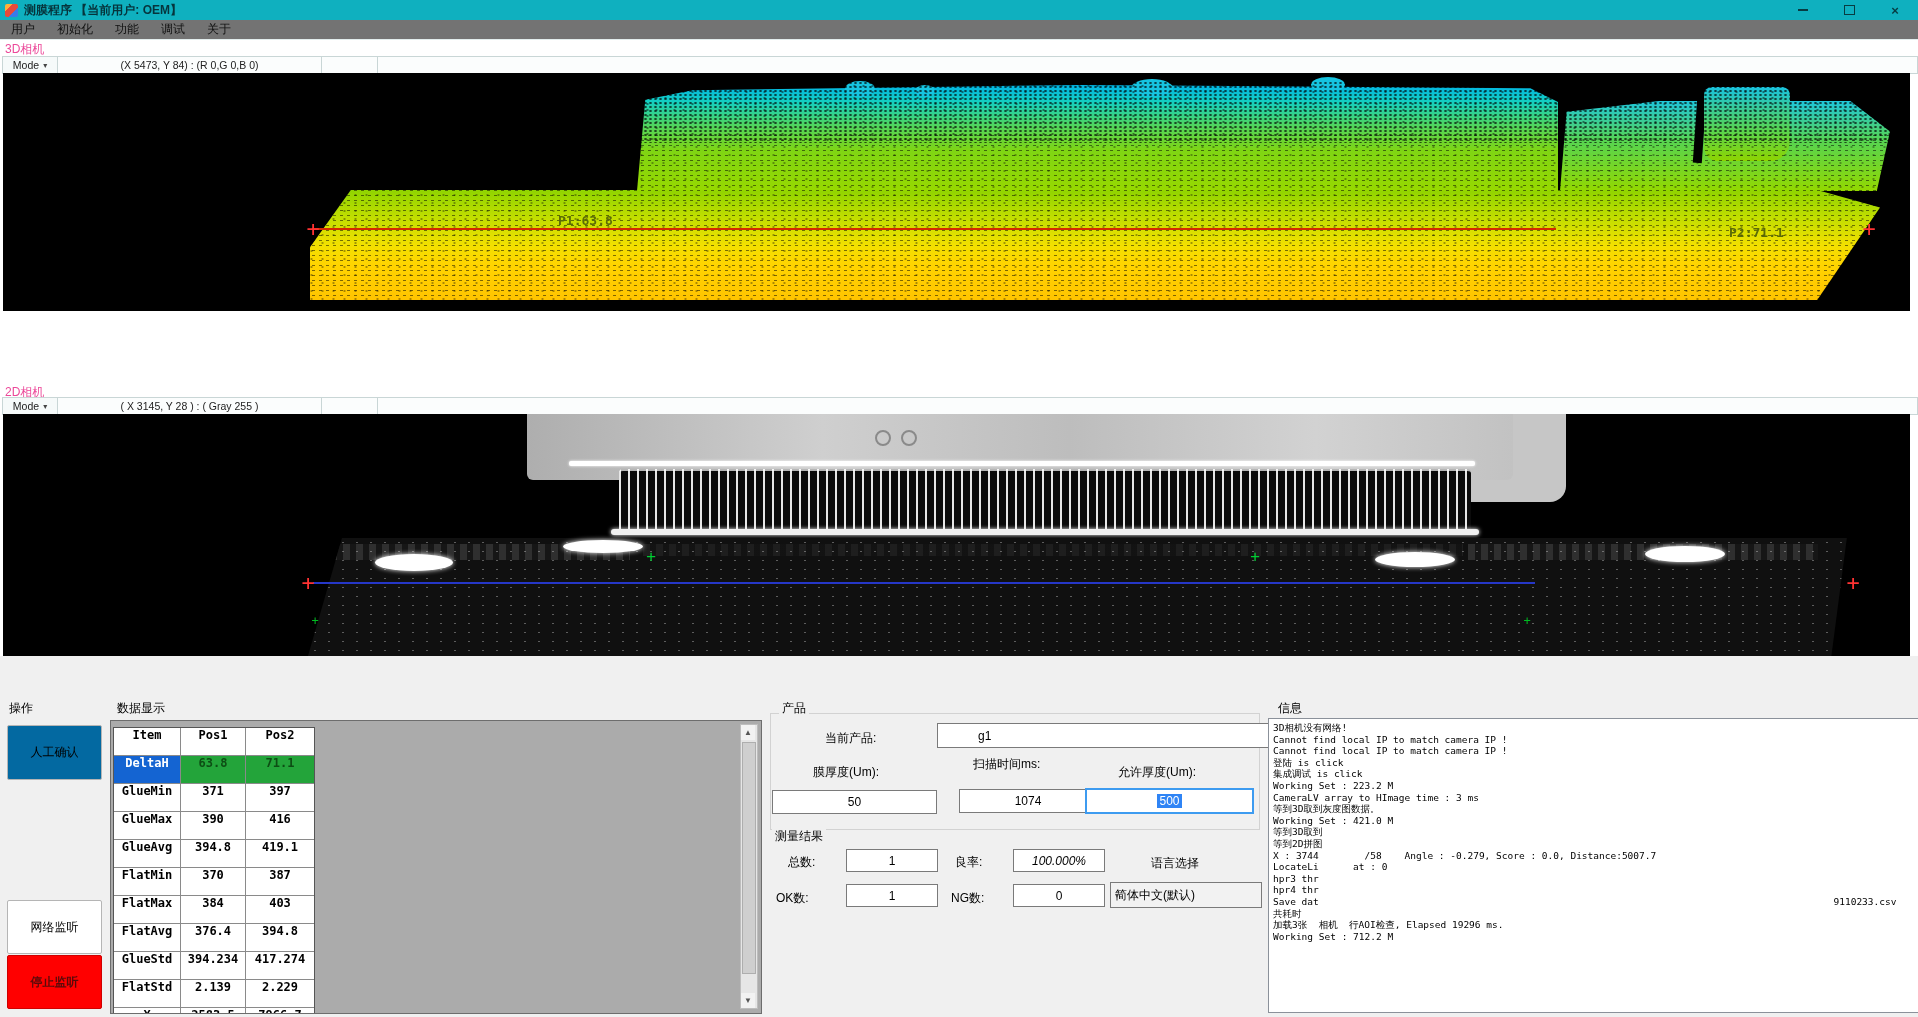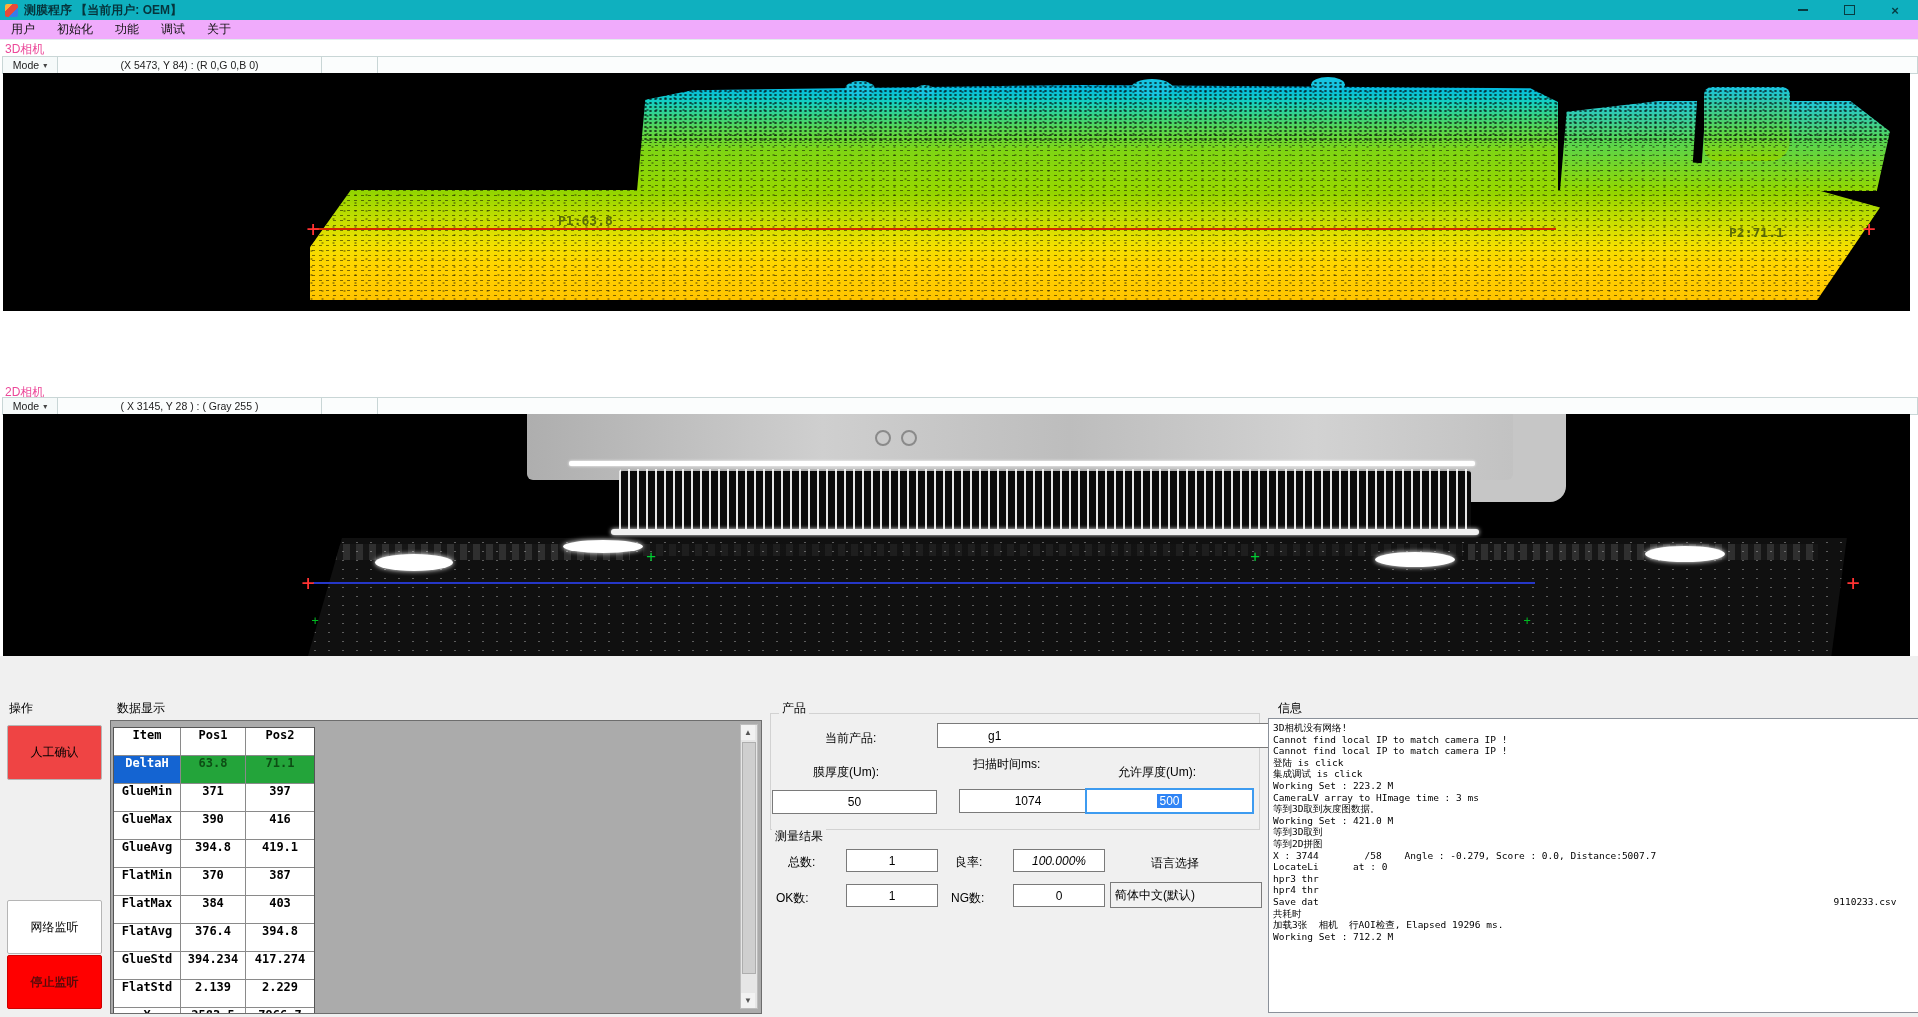--- a/index.html
+++ b/index.html
@@ -10,21 +10,21 @@
   .titlebar{left:0;top:0;width:1918px;height:20px;background:#0fb0bf;display:flex;align-items:center;
     color:#06343c;font-size:12px;font-weight:bold;}
   .app-icon{width:13px;height:13px;margin:0 6px 0 5px;border-radius:2px;
     background:linear-gradient(135deg,#ffb03a 0 30%,#e84a3a 30% 65%,#3a7be8 65%);}
   .win-controls{margin-left:auto;display:flex;height:100%;}
   .win-btn{width:46px;height:100%;display:flex;align-items:center;justify-content:center;color:#073c42;font-size:13px;}
   .glyph-min{width:10px;height:2px;background:#073c42;}
   .glyph-max{width:9px;height:8px;border:1px solid #073c42;}
 
   
-  .menubar{left:0;top:20px;width:1918px;height:19px;background:#f0abfc;display:flex;align-items:center;
+  .menubar{left:0;top:20px;width:1918px;height:19px;background:#737373;display:flex;align-items:center;
     font-size:12px;color:#111;border-bottom:1px solid #e2eded;}
   .menu-item{padding:1px 11px;}
 
   .section-label{font-size:12px;color:#ec4899;}
 
   
   .modebar{left:2px;width:1914px;height:16px;background:#fbfdfd;border:1px solid #c9d6d6;display:flex;
     font-size:10.5px;color:#222;align-items:stretch;}
   .mode-btn{width:54px;border-right:1px solid #c9d6d6;display:flex;align-items:center;justify-content:center;gap:4px;background:#f6fafa;}
   .mode-arrow{font-size:8px;color:#444;}
@@ -78,21 +78,21 @@
     clip-path:polygon(2.2% 0,99.6% 0,98.6% 100%,0 100%);}
   .pads{top:6px;height:16px;background-image:repeating-linear-gradient(90deg,#2f2f2f 0 7px,#161616 7px 13px);}
   .dots2d{inset:0;background-image:radial-gradient(rgba(255,255,255,.32) .8px,transparent 1.3px);background-size:14px 9px;}
   .blob-w{background:#fff;border-radius:50%;box-shadow:0 0 5px #fff;}
   .blueline2d{left:310px;top:168px;width:1222px;height:2px;background:#2637c8;}
 
   
   .bottom{left:0;top:656px;width:1918px;height:361px;background:#f0f0f0;}
   .bottom *{position:absolute;}
   .grp-label{font-size:12px;color:#000;background:#f0f0f0;padding:0 3px;z-index:2;white-space:nowrap;}
-  .btn{background:#ef4444;border:1px solid #b5b5b5;display:flex;align-items:center;justify-content:center;
+  .btn{background:#0369a1;border:1px solid #b5b5b5;display:flex;align-items:center;justify-content:center;
     font-size:12px;color:#000;border-radius:2px;}
   .btn-red{background:#ff0000;border-color:#d00000;color:#5a0a0a;font-weight:bold;}
 
   
   .tbl-wrap{left:110px;top:64px;width:650px;height:292px;background:#ababab;border:1px solid #6d6d6d;overflow:hidden;}
   .tbl{left:2px;top:6px;display:grid;grid-template-columns:66px 64px 68px;gap:1px;background:#8a8a8a;
     border:1px solid #555;width:200px;}
   .tbl div{position:static;background:#fff;height:27px;line-height:27px;text-align:center;
     font:bold 12px "DejaVu Sans Mono",monospace;color:#000;overflow:hidden;}
   .tbl .hd{background:#fff;}
@@ -282,21 +282,21 @@
     <div class="sbar">
       <div class="sb-btn" style="top:0;">▲</div>
       <div class="sb-thumb"></div>
       <div class="sb-btn" style="bottom:0;">▼</div>
     </div>
   </div>
 
   <div class="groupbox" style="left:770px;top:57px;width:488px;height:115px;"></div>
   <span class="grp-label" style="left:779px;top:44px;">产品</span>
   <span class="lbl" style="left:825px;top:74px;">当前产品:</span>
-  <div class="fld" style="left:937px;top:67px;width:312px;height:23px;justify-content:flex-start;padding-left:50px;">
+  <div class="fld" style="left:937px;top:67px;width:312px;height:23px;justify-content:flex-start;padding-left:40px;">
     <span>g1</span>
   </div>
   <span class="lbl" style="left:813px;top:108px;">膜厚度(Um):</span>
   <span class="lbl" style="left:973px;top:100px;">扫描时间ms:</span>
   <span class="lbl" style="left:1118px;top:108px;">允许厚度(Um):</span>
   <div class="fld" style="left:772px;top:134px;width:163px;height:22px;">
     <span>50</span>
   </div>
   <div class="fld" style="left:941px;top:133px;width:136px;height:22px;margin-left:18px;">
     <span>1074</span>

